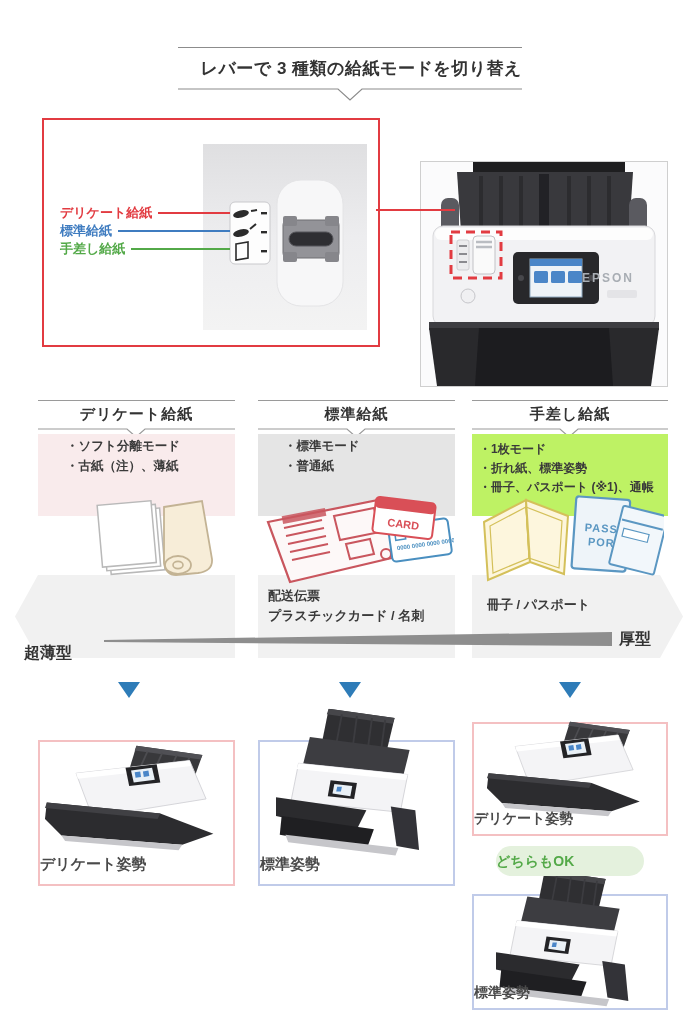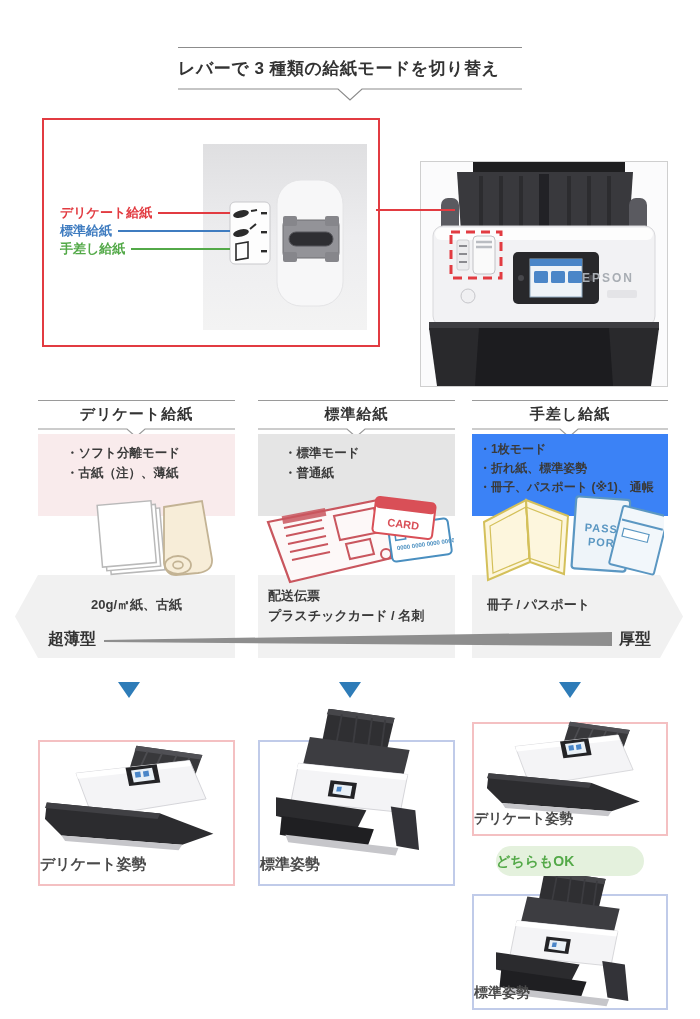--- a/index.html
+++ b/index.html
@@ -1,59 +1,59 @@
 <!DOCTYPE html>
 <html><head>
 <meta charset="utf-8">
 <style>
   html,body{margin:0;padding:0;background:#fff;}
   #page{position:relative;width:700px;height:1019px;background:#fff;overflow:hidden;
         font-family:"Liberation Sans","DejaVu Sans",sans-serif;color:#333;}
   .abs{position:absolute;}
   
   .t-line-top{left:178px;top:47px;width:344px;height:1px;background:#8c8c8c;}
-  .t-text{left:178px;top:57px;width:344px;text-align:left;font-size:17px;font-weight:bold;
+  .t-text{left:178px;top:57px;width:344px;text-align:right;font-size:17px;font-weight:bold;
           color:#333;letter-spacing:.5px;white-space:nowrap;}
   .t-bracket{left:178px;top:88px;width:344px;height:14px;}
   
   .lever-box{left:42px;top:118px;width:334px;height:225px;border:2px solid #e23b41;background:#fff;}
   .lever-photo{left:159px;top:24px;width:164px;height:186px;}
   .lv-row{position:absolute;left:16px;width:170px;height:16px;display:flex;align-items:center;z-index:2;}
   .lv-row.r1{top:85px;} .lv-row.r2{top:103px;} .lv-row.r3{top:121px;}
   .lv-label{font-size:13px;font-weight:bold;white-space:nowrap;}
   .lv-line{flex:1;height:2px;margin-left:6px;}
   .r1 .lv-label{color:#e23b41;} .r1 .lv-line{background:#e23b41;}
   .r2 .lv-label{color:#3f7cc0;} .r2 .lv-line{background:#3f7cc0;}
   .r3 .lv-label{color:#53a948;} .r3 .lv-line{background:#53a948;}
   .connector{left:376px;top:209px;width:79px;height:2px;background:#e23b41;z-index:3;}
   .product-frame{left:420px;top:117px;width:246px;height:224px;border:1px solid #cfcfcf;background:#fff;margin-top:44px;}
   
   .col-topline{top:400px;height:1px;background:#9a9a9a;}
   .col-title{top:405px;text-align:center;font-size:15px;font-weight:bold;letter-spacing:1px;white-space:nowrap;}
   .col-bracket{top:428px;height:10px;}
-  .panel{top:434px;height:82px;box-sizing:border-box;padding-top:9px;}
+  .panel{top:434px;height:82px;box-sizing:border-box;padding-top:2px;}
   .bullet{display:block;font-size:12.5px;font-weight:bold;color:#3a3a3a;line-height:20px;white-space:nowrap;}
   .c1{left:38px;width:197px;} .c2{left:258px;width:197px;} .c3{left:472px;width:196px;}
   .panel.p1{background:#f9ebec;padding-left:28px;}
   .panel.p2{background:#e5e5e5;padding-left:26px;}
-  .panel.p3{background:#3b82f6;padding-left:7px;padding-top:6px;}
+  .panel.p3{background:#bef264;padding-left:7px;padding-top:6px;}
   .p3 .bullet{font-size:12px;line-height:19px;}
   .ill{z-index:3;}
   
   .band{top:575px;height:83px;background:#f1f1f1;}
   .band1{left:15px;width:220px;clip-path:polygon(23px 0,100% 0,100% 100%,23px 100%,0 50%);}
   .band2{left:258px;width:197px;}
   .band3{left:472px;width:211px;clip-path:polygon(0 0,188px 0,100% 50%,188px 100%,0 100%);}
   .band-text{font-size:13px;font-weight:bold;color:#3a3a3a;z-index:4;white-space:nowrap;}
   .bt1{left:38px;top:596px;width:197px;text-align:center;}
   .bt2{left:268px;top:586px;line-height:20px;}
   .bt3{left:487px;top:596px;}
   .scalebar{left:0;top:628px;width:700px;height:22px;z-index:5;}
   .scale-label{top:629px;font-size:16px;font-weight:bold;color:#333;z-index:6;white-space:nowrap;}
-  .sl-left{left:48px;} .sl-right{left:619px;}
+  .sl-left{left:24px;margin-top:14px;} .sl-right{left:619px;}
   
   .tri{width:0;height:0;border-left:11px solid transparent;border-right:11px solid transparent;
        border-top:16px solid #2e7cb8;top:682px;}
   .tri1{left:118px;} .tri2{left:339px;} .tri3{left:559px;}
   .rbox{background:#fff;}
   .rbox1{left:38px;top:740px;width:193px;height:142px;border:2px solid #f4c0c2;}
   .rbox2{left:258px;top:740px;width:193px;height:142px;border:2px solid #c0cbe9;}
   .rbox3a{left:472px;top:722px;width:192px;height:110px;border:2px solid #f4c0c2;}
   .rbox3b{left:472px;top:894px;width:192px;height:112px;border:2px solid #c0cbe9;}
   .caption{position:absolute;left:0;bottom:10px;width:100%;text-align:left;font-size:15px;
@@ -287,21 +287,20 @@
       <rect x="140" y="22" width="46" height="60" rx="2" fill="#f2f7fb" stroke="#5b97c2" stroke-width="2"></rect>
       <line x1="142" y1="36" x2="184" y2="36" stroke="#5b97c2" stroke-width="2"></line>
       <rect x="146" y="44" width="26" height="8" fill="#ffffff" stroke="#5b97c2" stroke-width="1.2"></rect>
     </g>
   </svg>
 
   <div class="abs band band1"></div>
   <div class="abs band band2"></div>
   <div class="abs band band3"></div>
 
-  <div class="abs band-text bt1">20g/㎡紙、古紙</div>
   <div class="abs band-text bt2">
     <span style="display:block">配送伝票</span>
     <span style="display:block">プラスチックカード / 名刺</span>
   </div>
   <div class="abs band-text bt3">冊子 / パスポート</div>
 
   <svg class="abs scalebar" viewBox="0 0 700 22">
     <polygon points="104,12 612,4 612,18 104,14" fill="#8e8e8e"></polygon>
   </svg>
   <div class="abs scale-label sl-left">超薄型</div>

